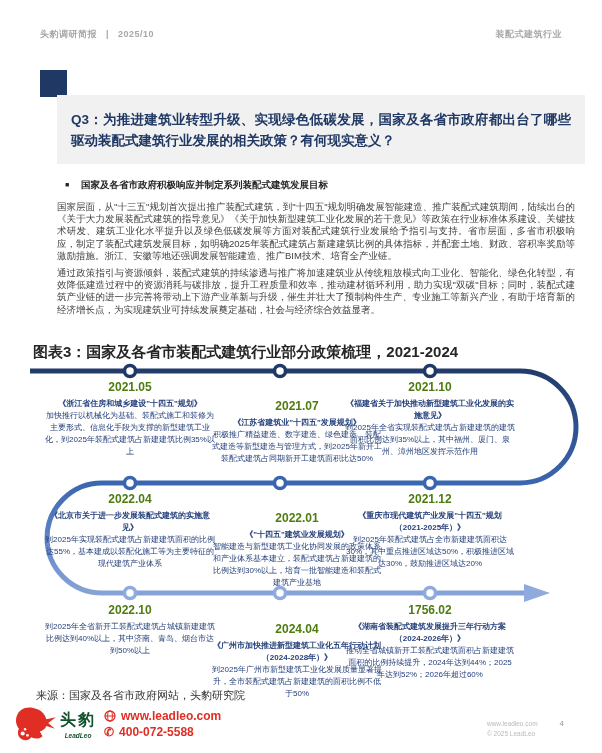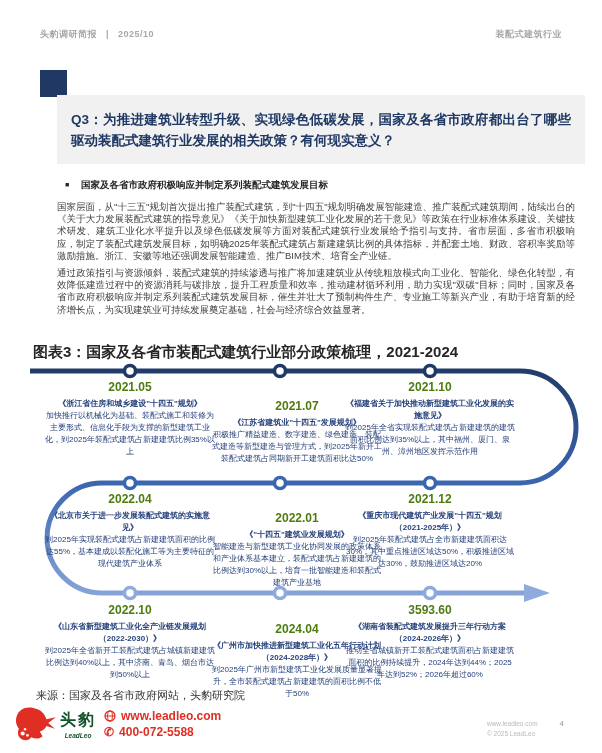--- a/index.html
+++ b/index.html
@@ -60,21 +60,21 @@
   </div>
 
   <div class="q-square"></div>
   <div class="q-box">Q3：为推进建筑业转型升级、实现绿色低碳发展，国家及各省市政府都出台了哪些驱动装配式建筑行业发展的相关政策？有何现实意义？</div>
 
   <div class="sec-head">
     <span class="bullet">■</span>
     <span>国家及各省市政府积极响应并制定系列装配式建筑发展目标</span>
   </div>
   <div class="para p1">国家层面，从"十三五"规划首次提出推广装配式建筑，到"十四五"规划明确发展智能建造、推广装配式建筑期间，陆续出台的《关于大力发展装配式建筑的指导意见》《关于加快新型建筑工业化发展的若干意见》等政策在行业标准体系建设、关键技术研发、建筑工业化水平提升以及绿色低碳发展等方面对装配式建筑行业发展给予指引与支持。省市层面，多省市积极响应，制定了装配式建筑发展目标，如明确2025年装配式建筑占新建建筑比例的具体指标，并配套土地、财政、容积率奖励等激励措施。浙江、安徽等地还强调发展智能建造、推广BIM技术、培育全产业链。</div>
-  <div class="para p2">通过政策指引与资源倾斜，装配式建筑的持续渗透与推广将加速建筑业从传统粗放模式向工业化、智能化、绿色化转型，有效降低建造过程中的资源消耗与碳排放，提升工程质量和效率，推动建材循环利用，助力实现"双碳"目标；同时，国家及各省市政府积极响应并制定系列装配式建筑发展目标，催生并壮大了预制构件生产、专业施工等新兴产业，有助于培育新的经济增长点，为实现建筑业可持续发展奠定基础，社会与经济综合效益显著。</div>
+  <div class="para p2">通过政策指引与资源倾斜，装配式建筑的持续渗透与推广将加速建筑业从传统粗放模式向工业化、智能化、绿色化转型，有效降低建造过程中的资源消耗与碳排放，提升工程质量和效率，推动建材循环利用，助力实现"双碳"目标；同时，装配式建筑产业链的进一步完善将带动上下游产业革新与升级，催生并壮大了预制构件生产、专业施工等新兴产业，有助于培育新的经济增长点，为实现建筑业可持续发展奠定基础，社会与经济综合效益显著。</div>
 
   <div class="fig-caption">图表3：国家及各省市装配式建筑行业部分政策梳理，2021-2024</div>
 
   <svg class="timeline-svg" width="602" height="255" viewBox="0 0 602 255">
     <defs>
       <linearGradient id="tlg" x1="0" y1="0" x2="0" y2="248" gradientUnits="userSpaceOnUse">
         <stop offset="0" stop-color="#1f3864"></stop>
         <stop offset="0.5" stop-color="#3a66b0"></stop>
         <stop offset="1" stop-color="#8faadc"></stop>
       </linearGradient>
@@ -117,30 +117,29 @@
     <div class="title">《"十四五"建筑业发展规划》</div>
     <div class="body">智能建造与新型建筑工业化协同发展的政策体系和产业体系基本建立，装配式建筑占新建建筑的比例达到30%以上，培育一批智能建造和装配式建筑产业基地</div>
   </div>
   <div class="entry r2 c3">
     <div class="date">2021.12</div>
     <div class="title">《重庆市现代建筑产业发展"十四五"规划（2021-2025年）》</div>
     <div class="body">到2025年装配式建筑占全市新建建筑面积达30%，其中重点推进区域达50%，积极推进区域达30%，鼓励推进区域达20%</div>
   </div>
   <div class="entry r3 c1">
     <div class="date">2022.10</div>
-    <div class="title">《山东省新型建筑工业化全产业链发展规划（2022-2030）》</div>
     <div class="body">到2025年全省新开工装配式建筑占城镇新建建筑比例达到40%以上，其中济南、青岛、烟台市达到50%以上</div>
   </div>
   <div class="entry r3 c2">
     <div class="date">2024.04</div>
     <div class="title">《广州市加快推进新型建筑工业化五年行动计划（2024-2028年）》</div>
     <div class="body">到2025年广州市新型建筑工业化发展质量显著提升，全市装配式建筑占新建建筑的面积比例不低于50%</div>
   </div>
   <div class="entry r3 c3">
-    <div class="date">3593.60</div>
+    <div class="date">1756.02</div>
     <div class="title">《湖南省装配式建筑发展提升三年行动方案（2024-2026年）》</div>
     <div class="body">推动全省城镇新开工装配式建筑面积占新建建筑面积的比例持续提升，2024年达到44%；2025年达到52%；2026年超过60%</div>
   </div>
 
   <div class="fig-source">来源：国家及各省市政府网站，头豹研究院</div>
 
   <div class="ft-left">
     <svg width="42" height="36" viewBox="0 0 44 38">
       <path fill="#e02e24" d="M20 2 C12 0 5 4 3 10 C1 15 2 20 5 24 C3 28 4 33 8 35 C12 37 16 36 18 33 C22 35 27 35 30 32 L27 27 C30 26 33 24 34 21 L43 24 L36 18 L44 12 L34 14 C33 10 30 6 26 4 C24 3 22 2.5 20 2 Z"></path>
       <circle cx="9" cy="29" r="2.2" fill="#ffffff"></circle>

